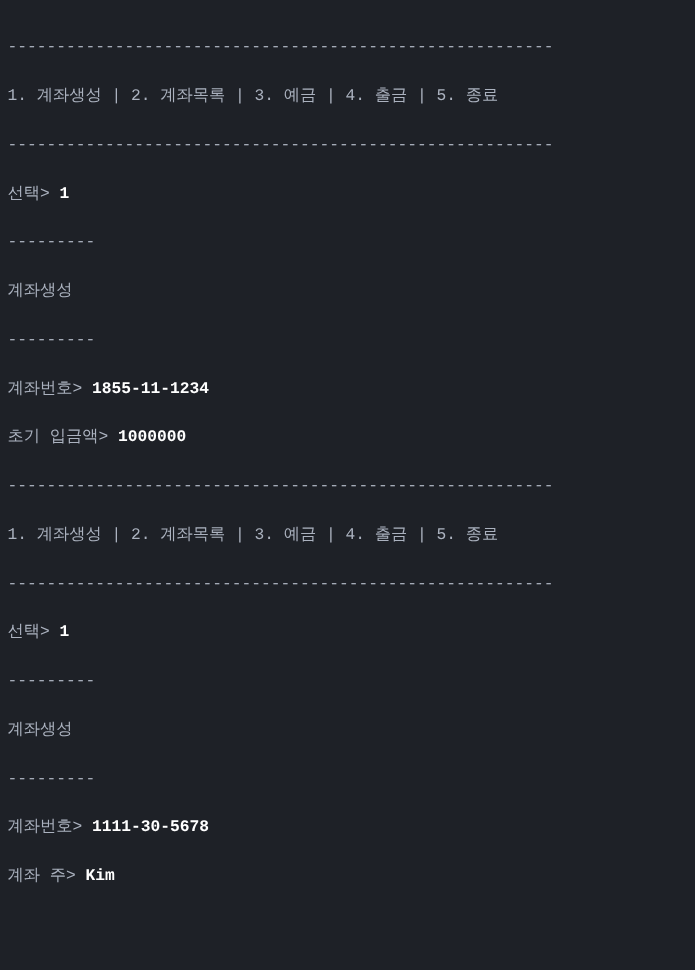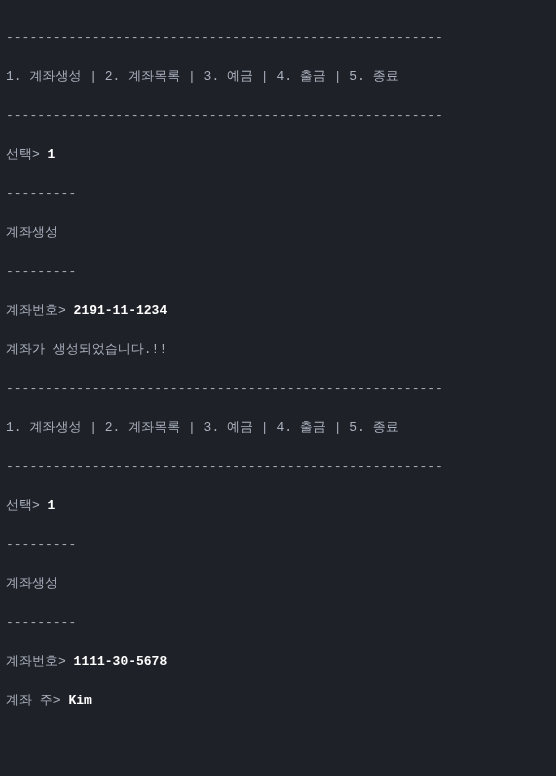--- a/index.html
+++ b/index.html
@@ -33,22 +33,22 @@
 <body>
 
 <div class="terminal-output">
 <span class="line">--------------------------------------------------------</span>
 <span class="line">1. 계좌생성 | 2. 계좌목록 | 3. 예금 | 4. 출금 | 5. 종료</span>
 <span class="line">--------------------------------------------------------</span>
 <span class="line"><span>선택&gt; </span><span class="inline-bold">1</span></span>
 <span class="line">---------</span>
 <span class="line">계좌생성</span>
 <span class="line">---------</span>
-<span class="line"><span>계좌번호&gt; </span><span class="inline-bold">2191-11-1234</span></span>
-<span class="line">계좌가 생성되었습니다.!!</span>
+<span class="line"><span>계좌번호&gt; </span><span class="inline-bold">1855-11-1234</span></span>
+<span class="line"><span>초기 입금액&gt; </span><span class="inline-bold">1000000</span></span>
 <span class="line">--------------------------------------------------------</span>
 <span class="line">1. 계좌생성 | 2. 계좌목록 | 3. 예금 | 4. 출금 | 5. 종료</span>
 <span class="line">--------------------------------------------------------</span>
 <span class="line"><span>선택&gt; </span><span class="inline-bold">1</span></span>
 <span class="line">---------</span>
 <span class="line">계좌생성</span>
 <span class="line">---------</span>
 <span class="line"><span>계좌번호&gt; </span><span class="inline-bold">1111-30-5678</span></span>
 <span class="line"><span>계좌 주&gt; </span><span class="inline-bold">Kim</span></span>
 

